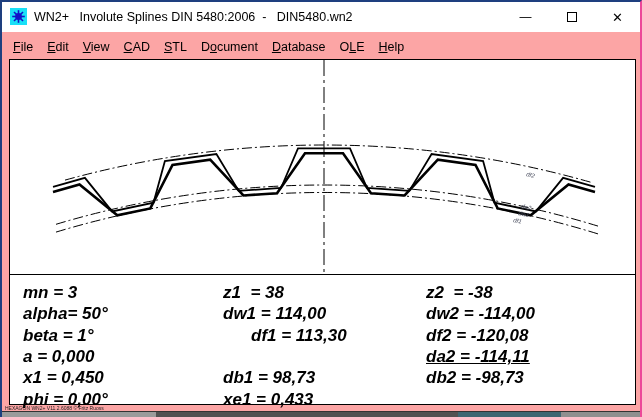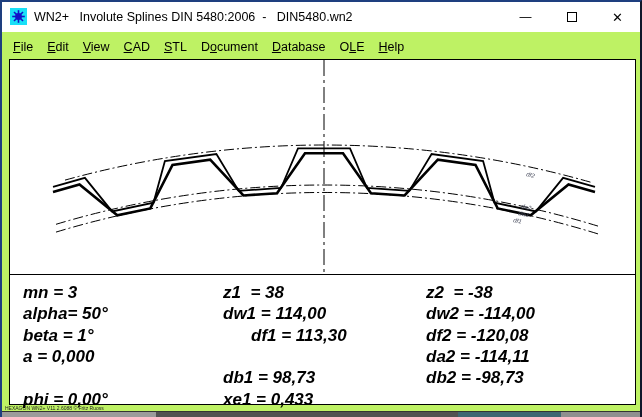--- a/index.html
+++ b/index.html
@@ -1,20 +1,20 @@
 <!DOCTYPE html>
 <html><head>
 <meta charset="utf-8">
 <style>
   html,body{margin:0;padding:0;background:#d0d0d0;}
   *{box-sizing:border-box;}
   .window{
-    position:relative;width:642px;height:417px;background:#bef264;
+    position:relative;width:642px;height:417px;background:#fca5a5;
     font-family:"Liberation Sans",sans-serif;overflow:hidden;
-    border-left:2px solid #1e3f7f;border-right:2px solid #0f172a;border-top:2px solid #1e3f7f;
+    border-left:2px solid #1e3f7f;border-right:2px solid #ec4899;border-top:2px solid #1e3f7f;
   }
   
   .titlebar{position:absolute;left:0;top:0;width:638px;height:30px;background:#fff;}
   .app-icon{position:absolute;left:8px;top:6px;width:17px;height:17px;background:#19e0f7;
             display:flex;align-items:center;justify-content:center;}
   .app-icon svg{display:block;}
   .title-text{position:absolute;left:32px;top:8px;font-size:12.5px;color:#000;white-space:pre;}
   .win-btn{position:absolute;top:0;width:45px;height:30px;display:flex;align-items:center;
            justify-content:center;font-size:12px;color:#000;cursor:default;}
   .btn-min{right:92px;}
@@ -91,28 +91,29 @@
         <text x="508" y="155" transform="rotate(12 508 155)" font-size="6" font-style="italic" fill="#44485a">dw1</text>
         <text x="503" y="162" transform="rotate(12 503 162)" font-size="6" font-style="italic" fill="#44485a">df1</text>
       </svg>
   </div>
 
   <div class="parambox" id="parambox">
       <div class="prow" style="left: 13px; top: 9px;">mn = 3</div>
       <div class="prow" style="left: 13px; top: 30.3px;">alpha= 50°</div>
       <div class="prow" style="left: 13px; top: 51.6px;">beta = 1°</div>
       <div class="prow" style="left: 13px; top: 72.9px;">a = 0,000</div>
+      <div class="prow" style="left: 13px; top: 94.2px;">x1 = 0,450</div>
       <div class="prow" style="left: 13px; top: 115.5px;">phi = 0,00°</div>
       <div class="prow" style="left: 213px; top: 9px;">z1  = 38</div>
       <div class="prow" style="left: 213px; top: 30.3px;">dw1 = 114,00</div>
       <div class="prow" style="left: 213px; top: 51.6px; margin-left: 28px;">df1 = 113,30</div>
       <div class="prow" style="left: 213px; top: 94.2px;">db1 = 98,73</div>
       <div class="prow" style="left: 213px; top: 115.5px;">xe1 = 0,433</div>
       <div class="prow" style="left: 416px; top: 9px;">z2  = -38</div>
       <div class="prow" style="left: 416px; top: 30.3px;">dw2 = -114,00</div>
       <div class="prow" style="left: 416px; top: 51.6px;">df2 = -120,08</div>
-      <div class="prow" style="left: 416px; top: 72.9px;">da2 = -114,11</div>
+      <div class="prow" style="left: 416px; top: 72.9px; text-decoration: underline;">da2 = -114,11</div>
       <div class="prow" style="left: 416px; top: 94.2px;">db2 = -98,73</div>
     </div>
 
   <div class="footer-text">HEXAGON WN2+ V11.2.6088  © Fritz Ruoss</div>
   <div class="bottom-strip"></div>
 </div>
 
 </body></html>

